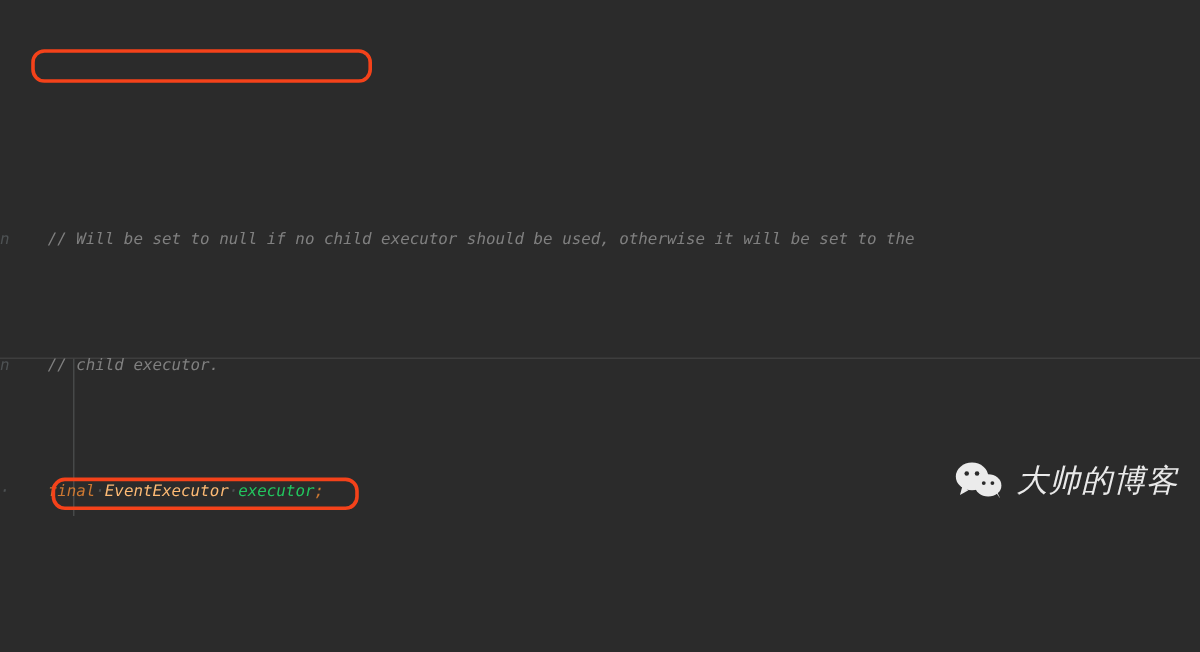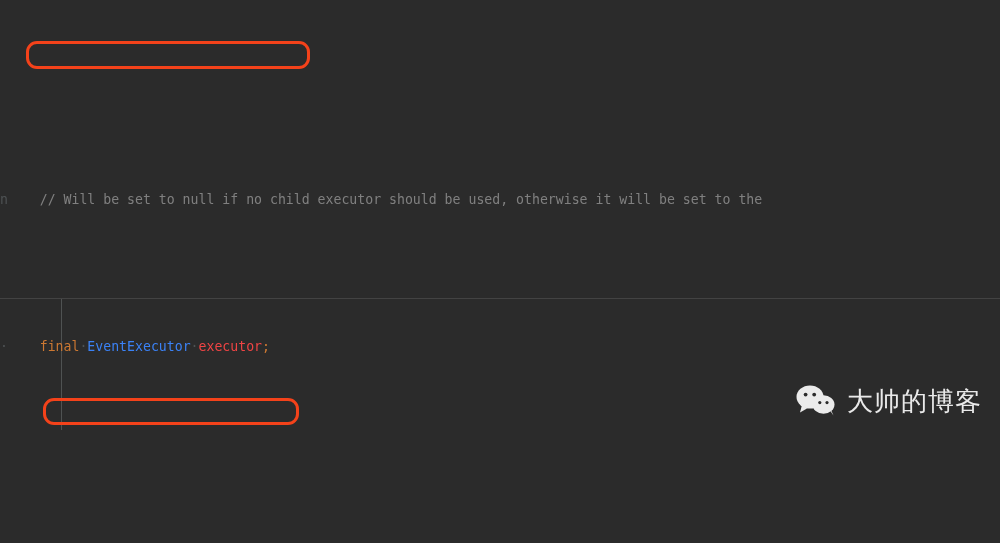--- a/index.html
+++ b/index.html
@@ -7,20 +7,21 @@
     padding: 0;
     background: #2b2b2b;
   }
   #screen {
     position: relative;
     width: 1000px;
     height: 430px;
     background: #2b2b2b;
     overflow: hidden;
     font-family: "DejaVu Sans Mono", "Liberation Mono", monospace;
+    font-style: italic;
   }
 
   
   #editor {
     position: absolute;
     left: 0; top: 0;
     width: 1000px; height: 543px;
     font-size: 13.2px;
     line-height: 21px;
     white-space: pre;
@@ -52,22 +53,22 @@
     height: 212px;
     background: #4f5252;
   }
 
   
   .ws { color: #4e5254; }
 
   
   .kw   { color: #cc7832; text-align: right; }                 
   .cm   { color: #808080; }                 
-  .typ  { color: #3b82f6; text-align: right; }                 
-  .fld  { color: #ef4444; }
+  .typ  { color: #fdba74; text-align: right; }                 
+  .fld  { color: #22c55e; }
   .semi { color: #cc7832; }
 
   
   .annot {
     position: absolute;
     border: 3px solid #f4421a;
     border-radius: 11px;
     box-sizing: border-box;
     pointer-events: none;
   }
@@ -100,20 +101,21 @@
 
     
     <div class="sep"></div>
     
     <div class="indentguide"></div>
 
     
     <div class="line" style="top:0"><span class="ws">n    </span><span class="cm">// Will be set to null if no child executor should be used, otherwise it will be set to the</span></div>
 
     
+    <div class="line" style="top:0"><span class="ws">n    </span><span class="cm">// child executor.</span></div>
 
     
     <div class="line"><span class="ws">·    </span><span class="kw">final</span><span class="ws">·</span><span class="typ">EventExecutor</span><span class="ws">·</span><span class="fld">executor</span><span class="semi">;</span></div>
 
     
 
     
     
 
     

